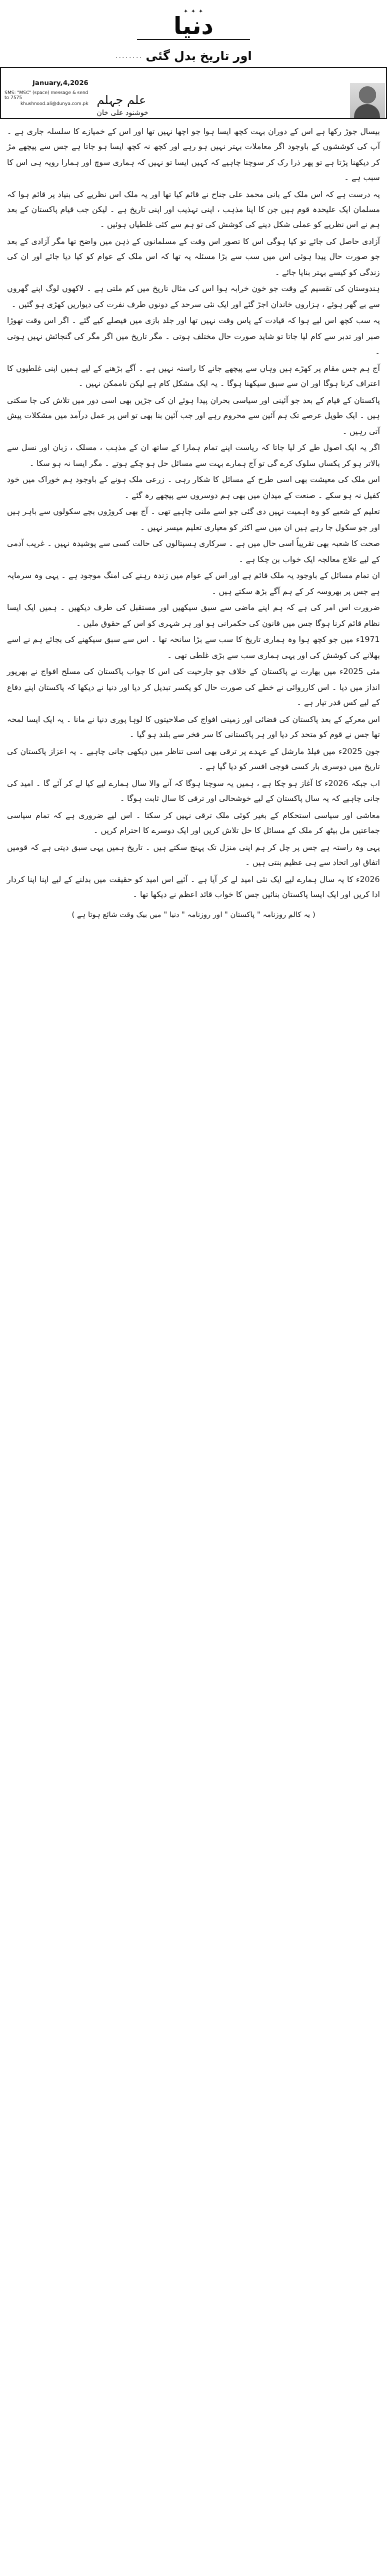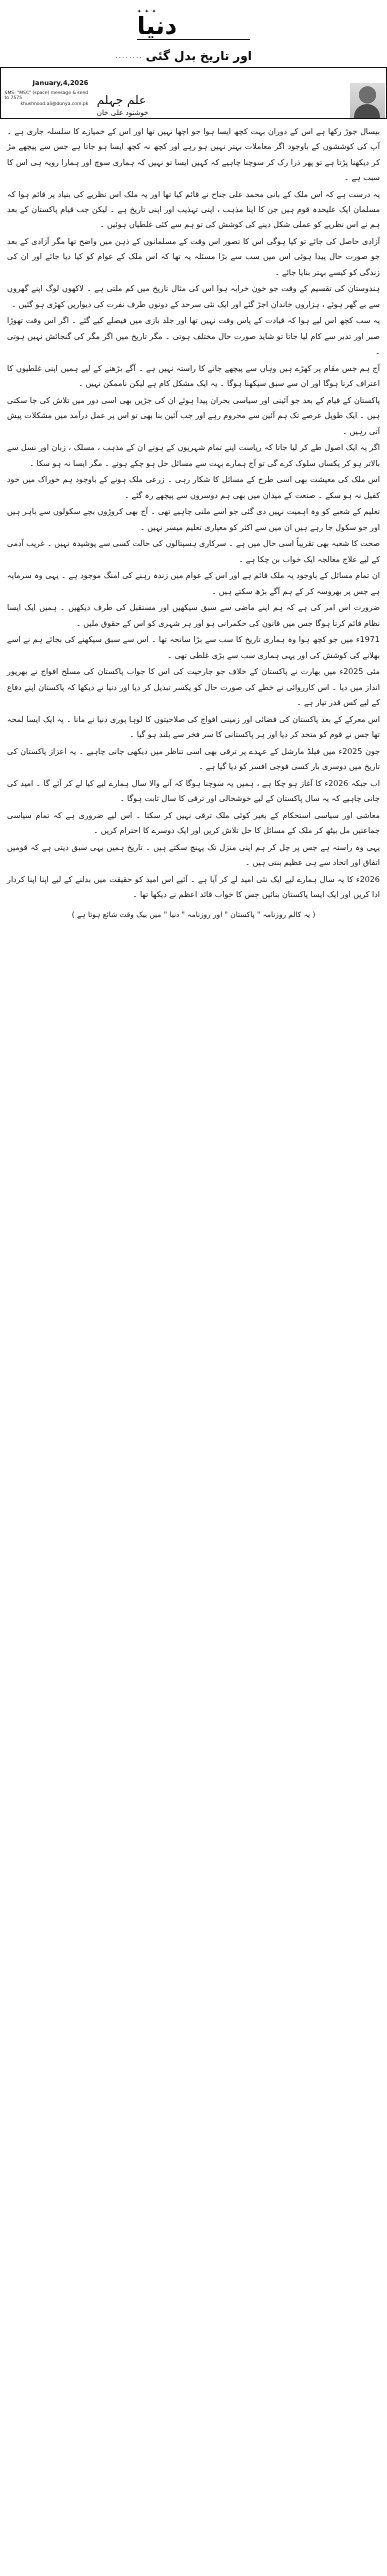--- a/index.html
+++ b/index.html
@@ -30,21 +30,21 @@
     justify-content: center;
     align-items: center;
     box-sizing: border-box;
   }
   .masthead-logo {
     width: 113px;
     height: 37px;
     background: #ffffff;
     display: flex;
     flex-direction: column;
-    align-items: flex-end;
+    align-items: center;
     justify-content: center;
     position: relative;
   }
   .masthead-top-ornament {
     font-size: 5.4px;
     letter-spacing: 0.6px;
     color: #222;
     line-height: 1;
     margin-bottom: 1.2px;
     font-family: "DejaVu Sans", sans-serif;
@@ -243,21 +243,21 @@
 
   <article class="article">
     <div id="paras">
         <p class="body-para first">بیسال جوڑ رکھا ہے اس کے دوران بہت کچھ ایسا ہوا جو اچھا نہیں تھا اور اس کے خمیازے کا سلسلہ جاری ہے ۔ آپ کی کوششوں کے باوجود اگر معاملات بہتر نہیں ہو رہے اور کچھ نہ کچھ ایسا ہو جاتا ہے جس سے پیچھے مڑ کر دیکھنا پڑتا ہے تو پھر ذرا رک کر سوچنا چاہیے کہ کہیں ایسا تو نہیں کہ ہماری سوچ اور ہمارا رویہ ہی اس کا سبب ہے ۔</p>
         <p class="body-para">یہ درست ہے کہ اس ملک کے بانی محمد علی جناح نے قائم کیا تھا اور یہ ملک اس نظریے کی بنیاد پر قائم ہوا کہ مسلمان ایک علیحدہ قوم ہیں جن کا اپنا مذہب ، اپنی تہذیب اور اپنی تاریخ ہے ۔ لیکن جب قیام پاکستان کے بعد ہم نے اس نظریے کو عملی شکل دینے کی کوشش کی تو ہم سے کئی غلطیاں ہوئیں ۔</p>
         <p class="body-para">آزادی حاصل کی جائے تو کیا ہوگی اس کا تصور اس وقت کے مسلمانوں کے ذہن میں واضح تھا مگر آزادی کے بعد جو صورت حال پیدا ہوئی اس میں سب سے بڑا مسئلہ یہ تھا کہ اس ملک کے عوام کو کیا دیا جائے اور ان کی زندگی کو کیسے بہتر بنایا جائے ۔</p>
         <p class="body-para">ہندوستان کی تقسیم کے وقت جو خون خرابہ ہوا اس کی مثال تاریخ میں کم ملتی ہے ۔ لاکھوں لوگ اپنے گھروں سے بے گھر ہوئے ، ہزاروں خاندان اجڑ گئے اور ایک نئی سرحد کے دونوں طرف نفرت کی دیواریں کھڑی ہو گئیں ۔</p>
         <p class="body-para">یہ سب کچھ اس لیے ہوا کہ قیادت کے پاس وقت نہیں تھا اور جلد بازی میں فیصلے کیے گئے ۔ اگر اس وقت تھوڑا صبر اور تدبر سے کام لیا جاتا تو شاید صورت حال مختلف ہوتی ۔ مگر تاریخ میں اگر مگر کی گنجائش نہیں ہوتی ۔</p>
         <p class="body-para">آج ہم جس مقام پر کھڑے ہیں وہاں سے پیچھے جانے کا راستہ نہیں ہے ۔ آگے بڑھنے کے لیے ہمیں اپنی غلطیوں کا اعتراف کرنا ہوگا اور ان سے سبق سیکھنا ہوگا ۔ یہ ایک مشکل کام ہے لیکن ناممکن نہیں ۔</p>
         <p class="body-para">پاکستان کے قیام کے بعد جو آئینی اور سیاسی بحران پیدا ہوئے ان کی جڑیں بھی اسی دور میں تلاش کی جا سکتی ہیں ۔ ایک طویل عرصے تک ہم آئین سے محروم رہے اور جب آئین بنا بھی تو اس پر عمل درآمد میں مشکلات پیش آتی رہیں ۔</p>
-        <p class="body-para">اگر یہ ایک اصول طے کر لیا جاتا کہ ریاست اپنے تمام شہریوں کے ہونے ان کے مذہب ، مسلک ، زبان اور نسل سے بالاتر ہو کر یکساں سلوک کرے گی تو آج ہمارے بہت سے مسائل حل ہو چکے ہوتے ۔ مگر ایسا نہ ہو سکا ۔</p>
+        <p class="body-para">اگر یہ ایک اصول طے کر لیا جاتا کہ ریاست اپنے تمام ہمارا کے ساتھ ان کے مذہب ، مسلک ، زبان اور نسل سے بالاتر ہو کر یکساں سلوک کرے گی تو آج ہمارے بہت سے مسائل حل ہو چکے ہوتے ۔ مگر ایسا نہ ہو سکا ۔</p>
         <p class="body-para">اس ملک کی معیشت بھی اسی طرح کے مسائل کا شکار رہی ۔ زرعی ملک ہونے کے باوجود ہم خوراک میں خود کفیل نہ ہو سکے ۔ صنعت کے میدان میں بھی ہم دوسروں سے پیچھے رہ گئے ۔</p>
         <p class="body-para">تعلیم کے شعبے کو وہ اہمیت نہیں دی گئی جو اسے ملنی چاہیے تھی ۔ آج بھی کروڑوں بچے سکولوں سے باہر ہیں اور جو سکول جا رہے ہیں ان میں سے اکثر کو معیاری تعلیم میسر نہیں ۔</p>
         <p class="body-para">صحت کا شعبہ بھی تقریباً اسی حال میں ہے ۔ سرکاری ہسپتالوں کی حالت کسی سے پوشیدہ نہیں ۔ غریب آدمی کے لیے علاج معالجہ ایک خواب بن چکا ہے ۔</p>
         <p class="body-para">ان تمام مسائل کے باوجود یہ ملک قائم ہے اور اس کے عوام میں زندہ رہنے کی امنگ موجود ہے ۔ یہی وہ سرمایہ ہے جس پر بھروسہ کر کے ہم آگے بڑھ سکتے ہیں ۔</p>
         <p class="body-para">ضرورت اس امر کی ہے کہ ہم اپنے ماضی سے سبق سیکھیں اور مستقبل کی طرف دیکھیں ۔ ہمیں ایک ایسا نظام قائم کرنا ہوگا جس میں قانون کی حکمرانی ہو اور ہر شہری کو اس کے حقوق ملیں ۔</p>
         <p class="body-para">1971ء میں جو کچھ ہوا وہ ہماری تاریخ کا سب سے بڑا سانحہ تھا ۔ اس سے سبق سیکھنے کی بجائے ہم نے اسے بھلانے کی کوشش کی اور یہی ہماری سب سے بڑی غلطی تھی ۔</p>
         <p class="body-para">مئی 2025ء میں بھارت نے پاکستان کے خلاف جو جارحیت کی اس کا جواب پاکستان کی مسلح افواج نے بھرپور انداز میں دیا ۔ اس کارروائی نے خطے کی صورت حال کو یکسر تبدیل کر دیا اور دنیا نے دیکھا کہ پاکستان اپنے دفاع کے لیے کس قدر تیار ہے ۔</p>
         <p class="body-para">اس معرکے کے بعد پاکستان کی فضائی اور زمینی افواج کی صلاحیتوں کا لوہا پوری دنیا نے مانا ۔ یہ ایک ایسا لمحہ تھا جس نے قوم کو متحد کر دیا اور ہر پاکستانی کا سر فخر سے بلند ہو گیا ۔</p>
         <p class="body-para">جون 2025ء میں فیلڈ مارشل کے عہدے پر ترقی بھی اسی تناظر میں دیکھی جانی چاہیے ۔ یہ اعزاز پاکستان کی تاریخ میں دوسری بار کسی فوجی افسر کو دیا گیا ہے ۔</p>
         <p class="body-para">اب جبکہ 2026ء کا آغاز ہو چکا ہے ، ہمیں یہ سوچنا ہوگا کہ آنے والا سال ہمارے لیے کیا لے کر آئے گا ۔ امید کی جانی چاہیے کہ یہ سال پاکستان کے لیے خوشحالی اور ترقی کا سال ثابت ہوگا ۔</p>

